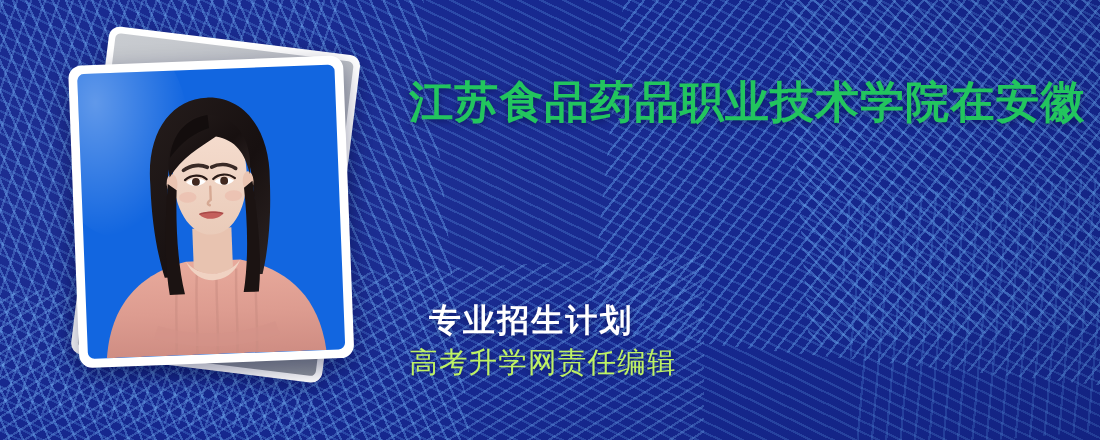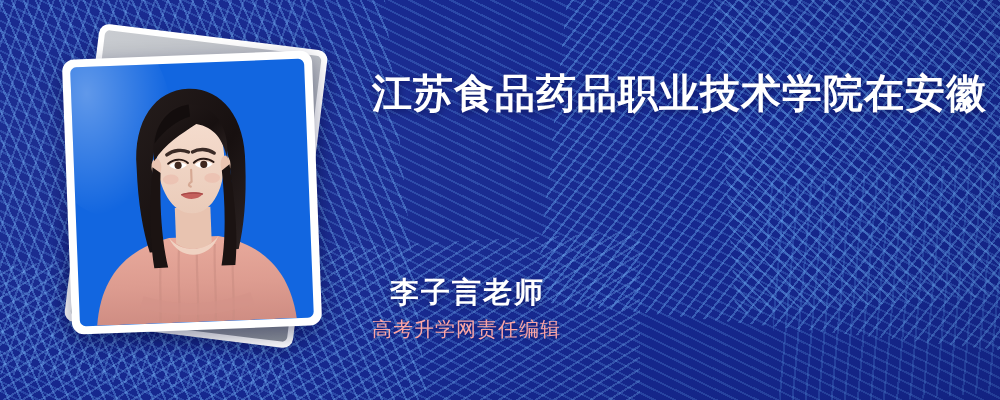--- a/index.html
+++ b/index.html
@@ -125,33 +125,33 @@
   .photo .gloss{
     position:absolute;left:-30px;top:-40px;width:130px;height:190px;
     background:radial-gradient(ellipse at 35% 35%,rgba(255,255,255,.33),rgba(255,255,255,0) 70%);
     border-radius:50%;
   }
   .photo svg{position:absolute;left:0;top:0;width:100%;height:100%;}
 
   
   #text-block{position:absolute;left:372px;top:62px;width:600px;}
   .title{
-    color:#ffffff;font-weight:bold;font-size:40px;line-height:62px;
+    color:#22c55e;font-weight:bold;font-size:40px;line-height:62px;
     letter-spacing:1px;margin:0;
     text-shadow:0 2px 6px rgba(0,5,45,.45);
     white-space:nowrap;
   }
   #byline{position:absolute;left:372px;top:272px;width:420px;}
   .author{
     color:#ffffff;font-weight:bold;font-size:29px;line-height:40px;margin:0;
     letter-spacing:2px;padding-left:18px;
     text-shadow:0 2px 6px rgba(0,5,45,.45);
   }
   .role{
-    color:#fca5a5;font-size:20px;line-height:34px;margin:0;
+    color:#bef264;font-size:26px;line-height:34px;margin:0;
     letter-spacing:1px;font-weight:normal;
     text-shadow:0 1px 4px rgba(0,5,45,.35);
   }
 </style>
 </head>
 <body>
 
 <div id="banner">
 
   <div class="bg-layer stripes-main"></div>
@@ -244,17 +244,17 @@
       </div>
     </div>
 
   </div>
 
   <div id="text-block">
     <div class="title">江苏食品药品职业技术学院在安徽</div>
   </div>
 
   <div id="byline">
-    <div class="author">李子言老师</div>
+    <div class="author">专业招生计划</div>
     <div class="role">高考升学网责任编辑</div>
   </div>
 
 </div>
 
 </body></html>

